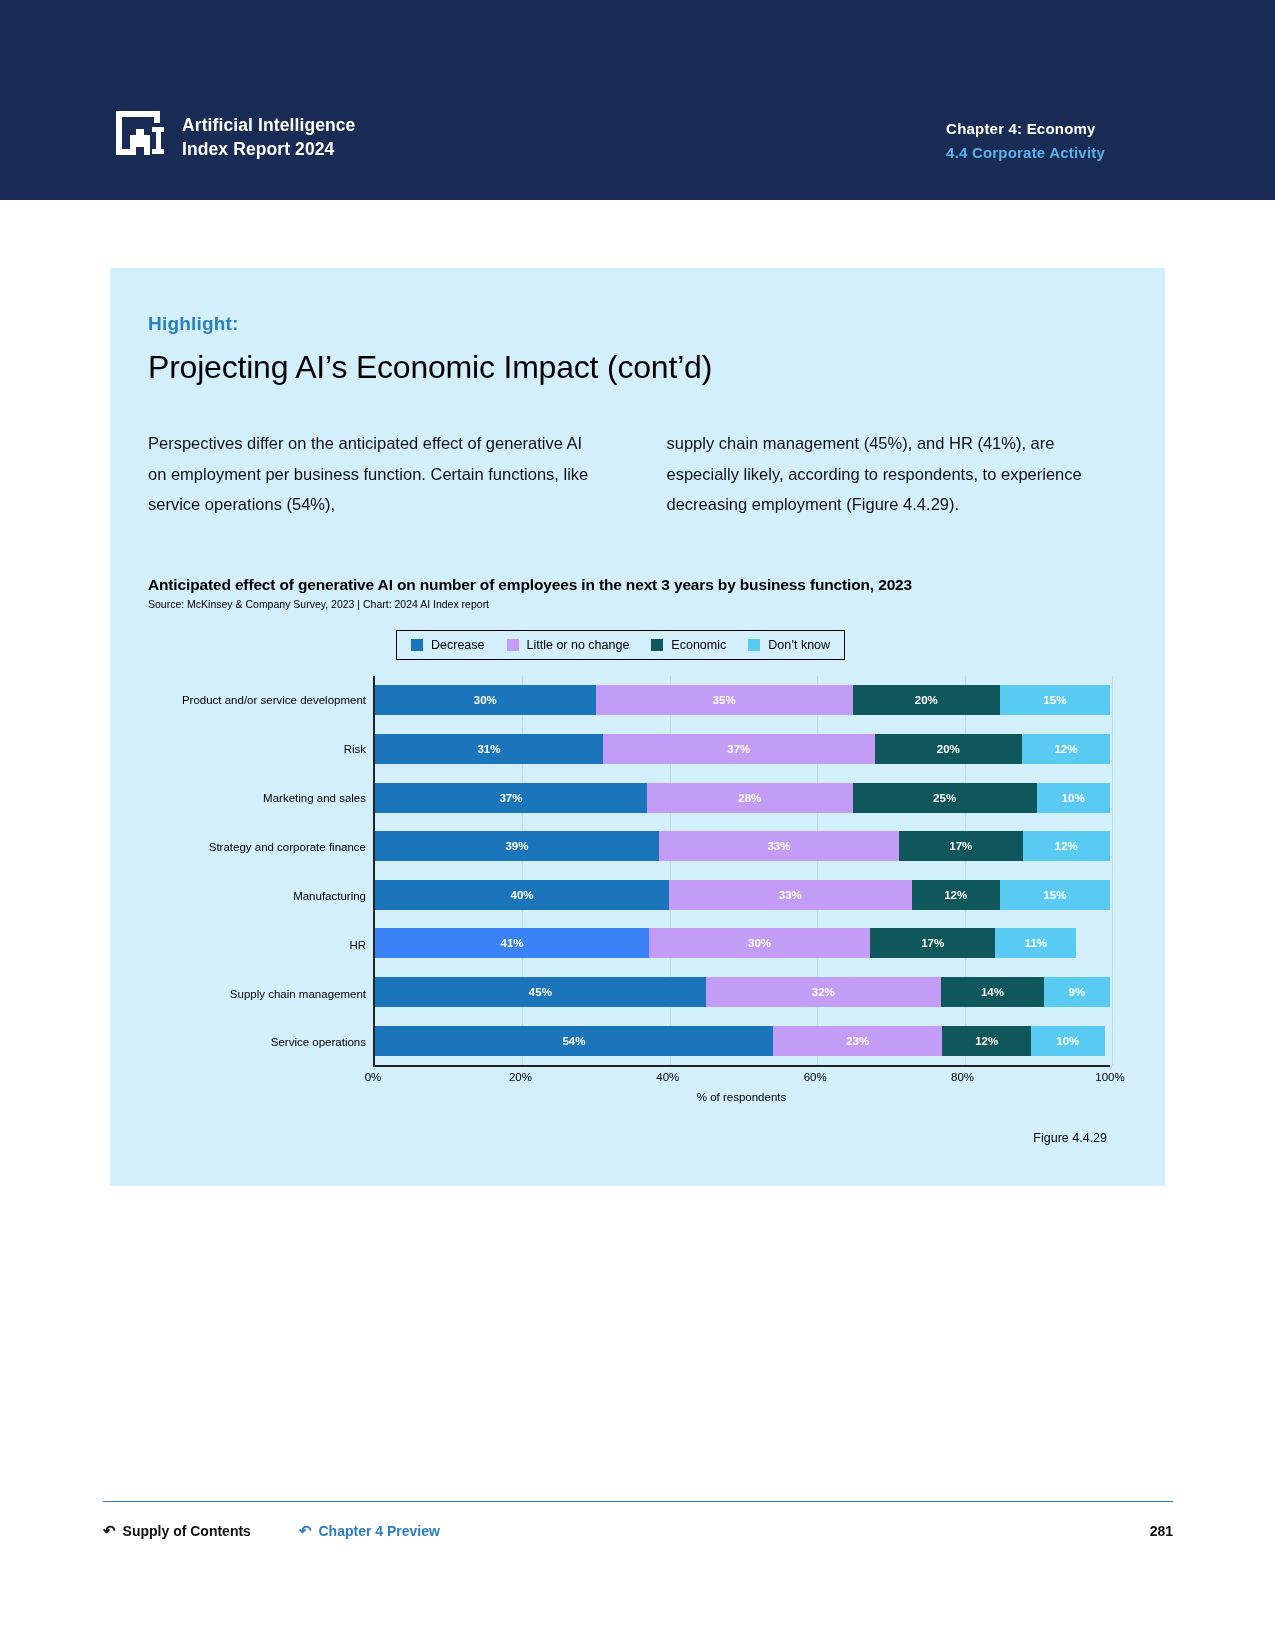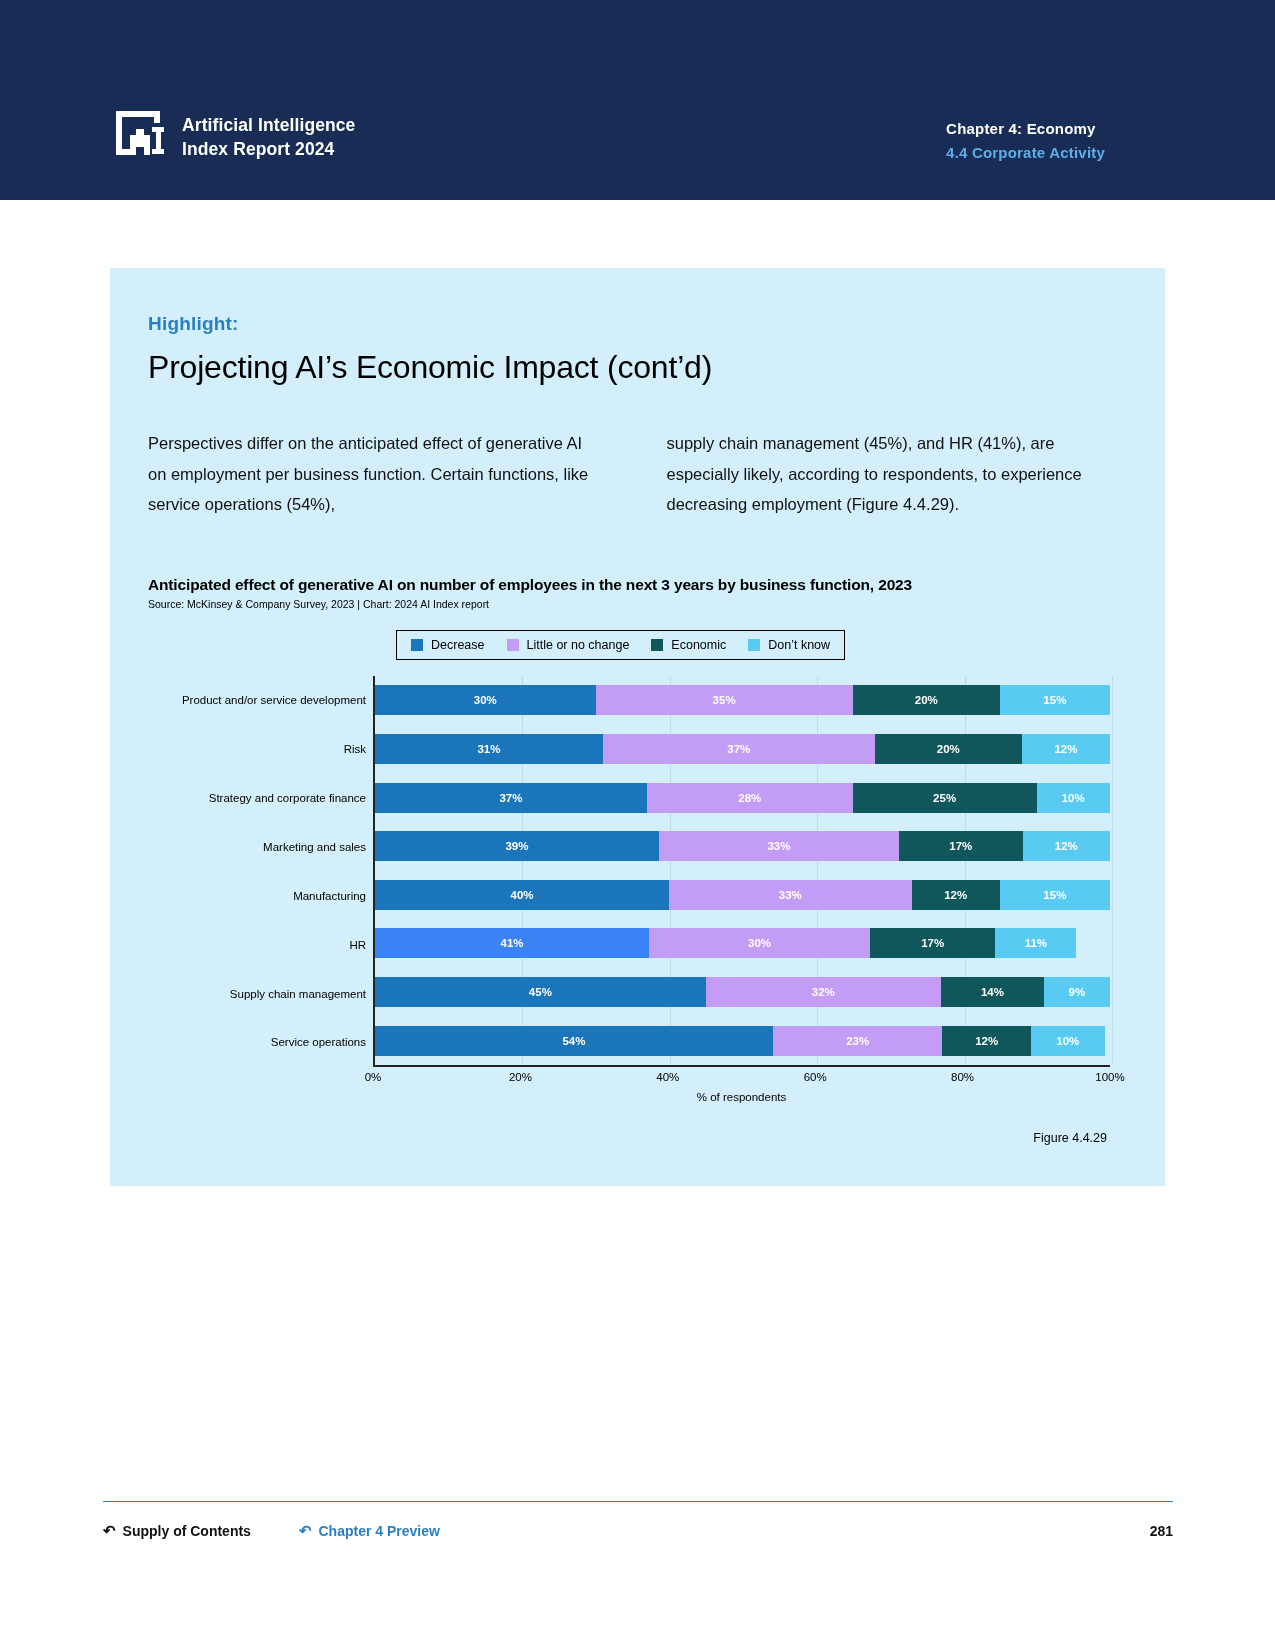--- a/index.html
+++ b/index.html
@@ -289,22 +289,22 @@
         <div class="legend-item">
           <span class="legend-swatch" style="background: rgb(89, 203, 242);"></span>
           <span class="legend-label">Don’t know</span>
         </div>
       </div>
 
     <div class="plot">
       <div class="cat-axis" id="cat-axis">
           <div class="cat-label">Product and/or service development</div>
           <div class="cat-label">Risk</div>
+          <div class="cat-label">Marketing and sales</div>
           <div class="cat-label">Strategy and corporate finance</div>
-          <div class="cat-label">Marketing and sales</div>
           <div class="cat-label">Manufacturing</div>
           <div class="cat-label">HR</div>
           <div class="cat-label">Supply chain management</div>
           <div class="cat-label">Service operations</div>
         </div>
       <div class="bars-area" id="bars-area">
           <div class="gridline" style="left: 147.4px;"></div>
           <div class="gridline" style="left: 294.8px;"></div>
           <div class="gridline" style="left: 442.2px;"></div>
           <div class="gridline" style="left: 589.6px;"></div>

